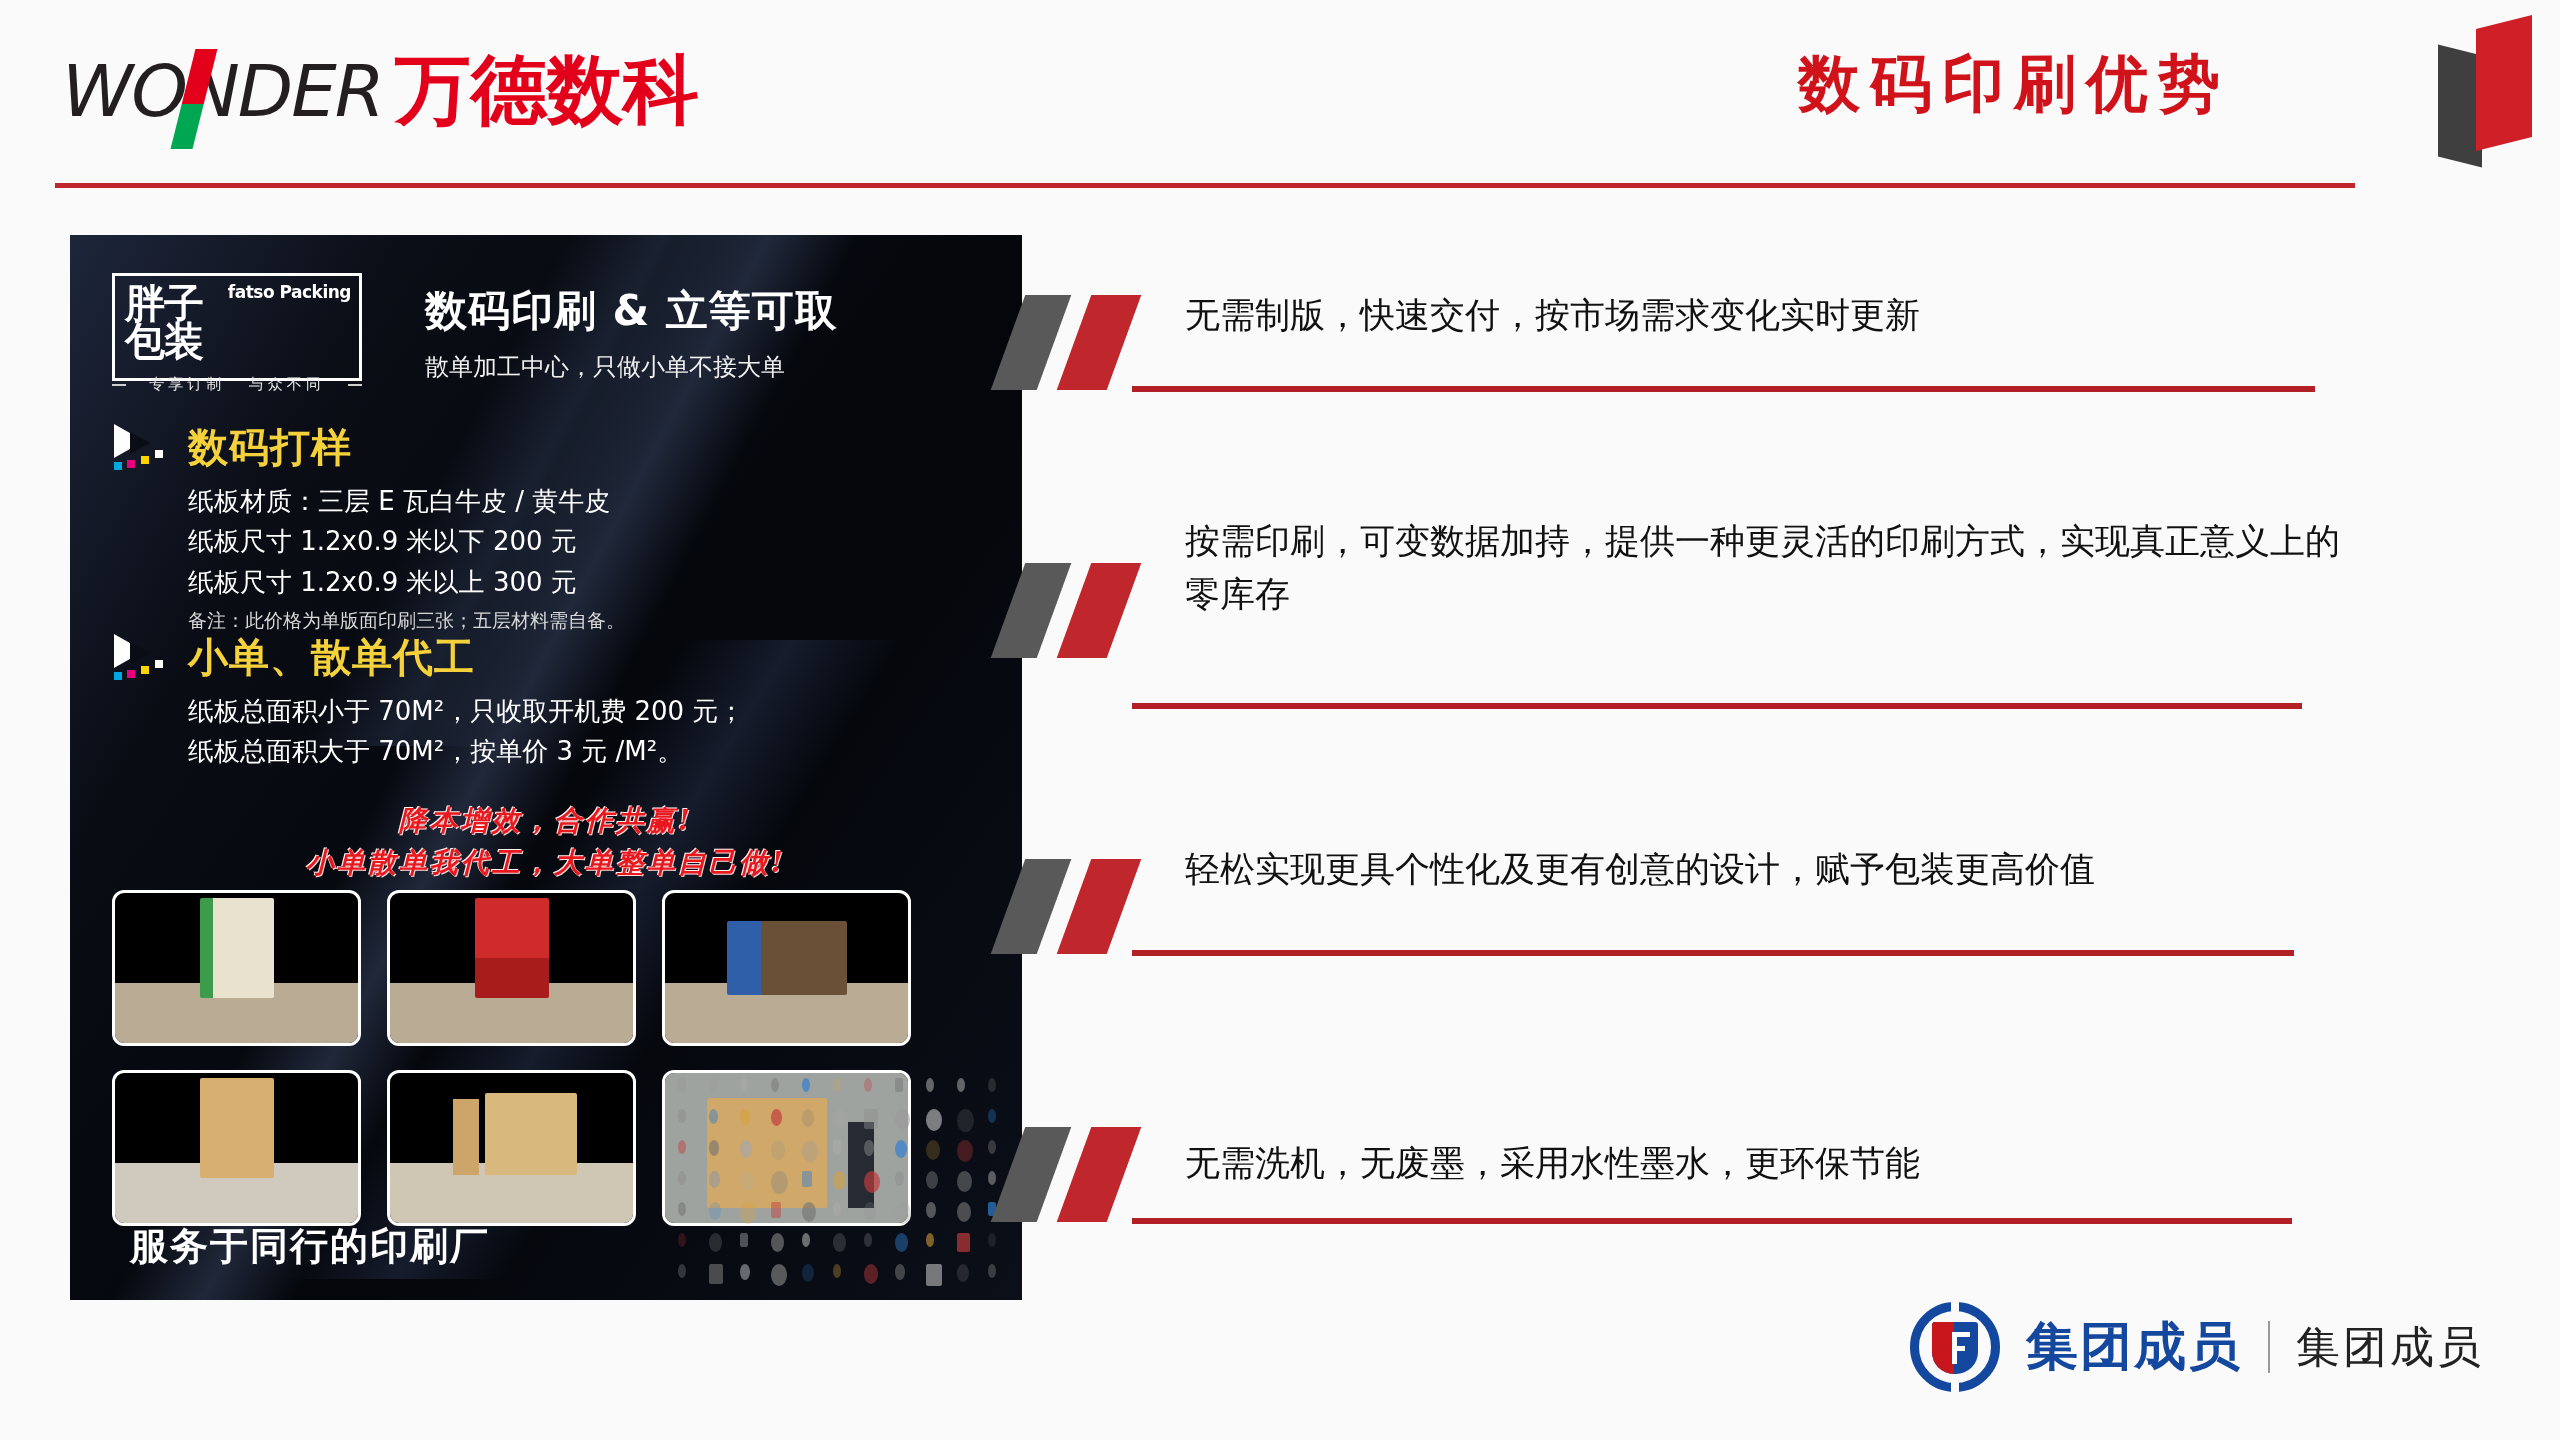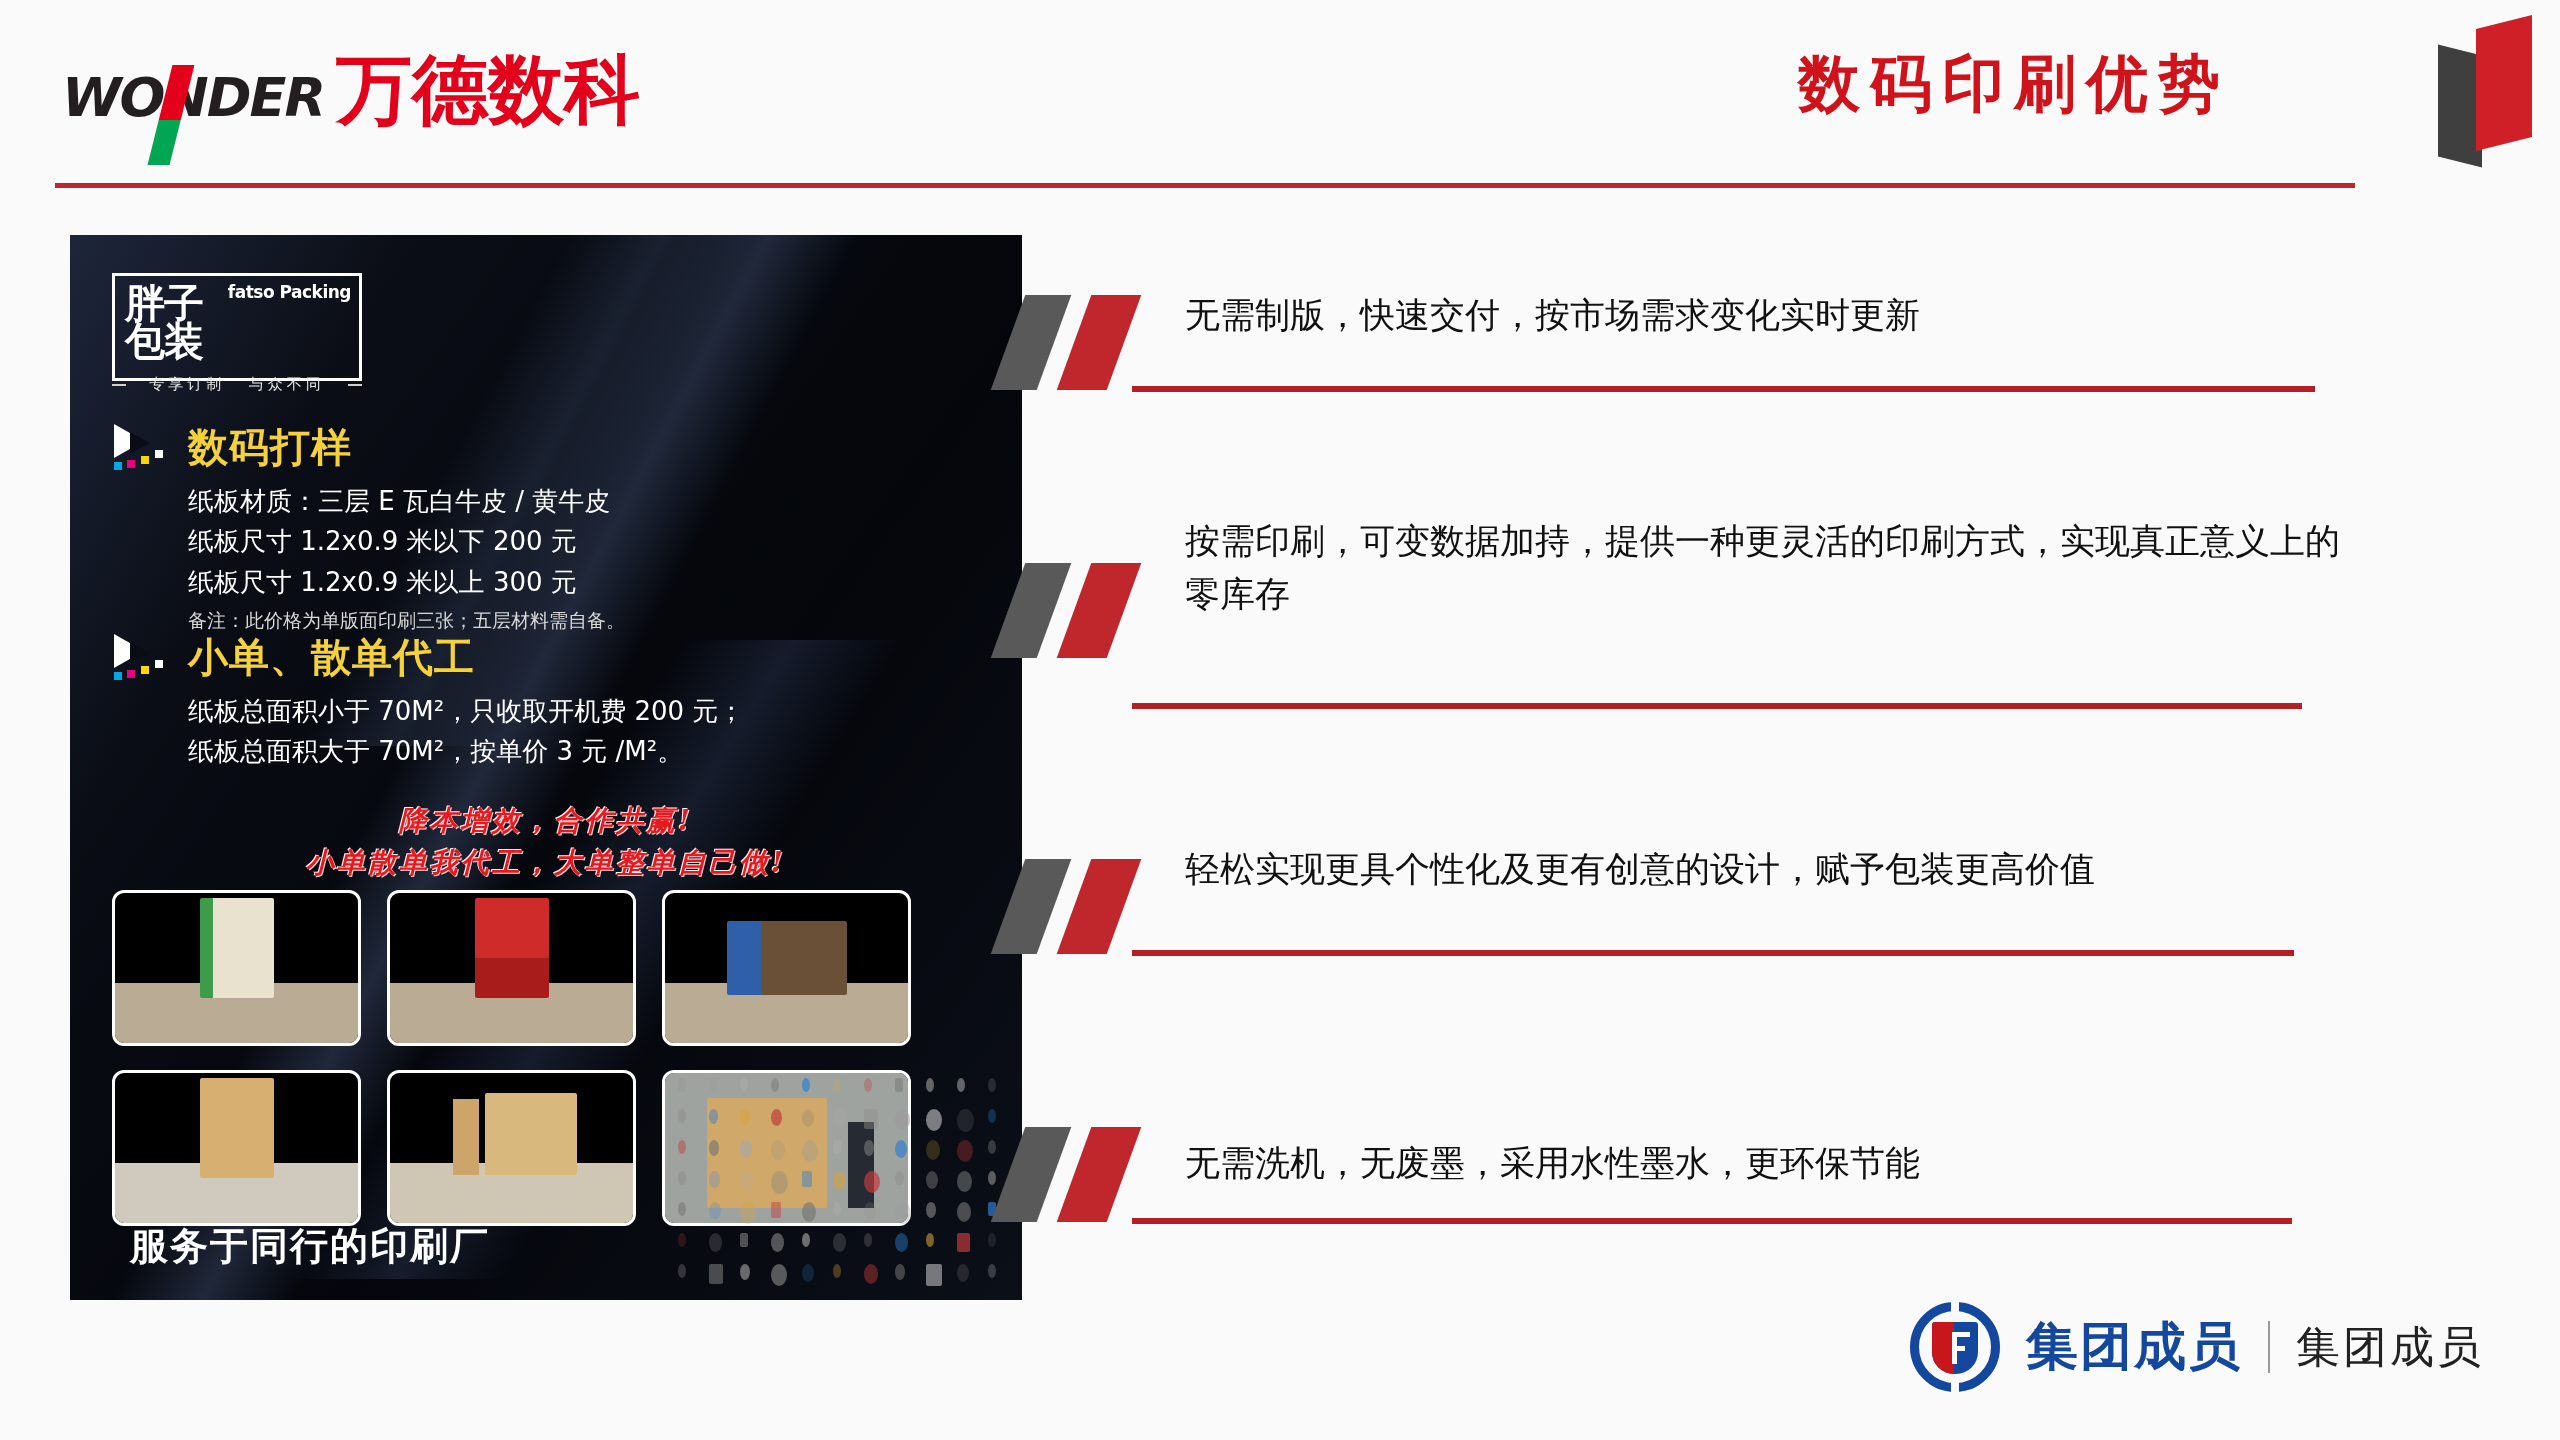--- a/index.html
+++ b/index.html
@@ -8,21 +8,21 @@
     width:2560px;height:1440px;
     background:#fafafa;
     font-family:"Liberation Sans","DejaVu Sans",sans-serif;
     overflow:hidden;position:relative;
   }
   .slide{position:absolute;inset:0;}
 
   
   .brand-logo{position:absolute;left:62px;top:52px;display:flex;align-items:baseline;}
   .wonder{
-    font-size:54px;font-weight:bold;font-style:italic;letter-spacing:-2px;
+    font-size:72px;font-weight:normal;font-style:italic;letter-spacing:-2px;
     color:#231f20;font-family:"DejaVu Sans",sans-serif;line-height:1;
     position:relative;
   }
   .wonder .w-n{position:relative;display:inline-block;}
   .wonder .w-n::after{
     content:"";position:absolute;left:-3px;top:-6px;width:22px;height:100px;
     background:linear-gradient(180deg,#e3001b 0%,#e3001b 55%,#00a651 55%,#00a651 100%);
     transform:skewX(-14deg);
   }
   .brand-cn{
@@ -235,20 +235,24 @@
       </div>
       <div class="fatso-en">fatso Packing</div>
     </div>
     <div class="fatso-tags">
       <span class="bar"></span>
       <span>专享订制</span>
       <span>与众不同</span>
       <span class="bar"></span>
     </div>
 
+    <div class="poster-head">
+      <div class="h1">数码印刷 &amp; 立等可取</div>
+      <div class="h2">散单加工中心，只做小单不接大单</div>
+    </div>
 
     <div class="sec" style="top:185px">
       <div class="sec-title">
         <span class="arrow-mark">
           <i class="chev"></i>
             <i class="chev2"></i>
           <i class="d d1"></i>
             <i class="d d2"></i>
             <i class="d d3"></i>
             <i class="d d4"></i>

